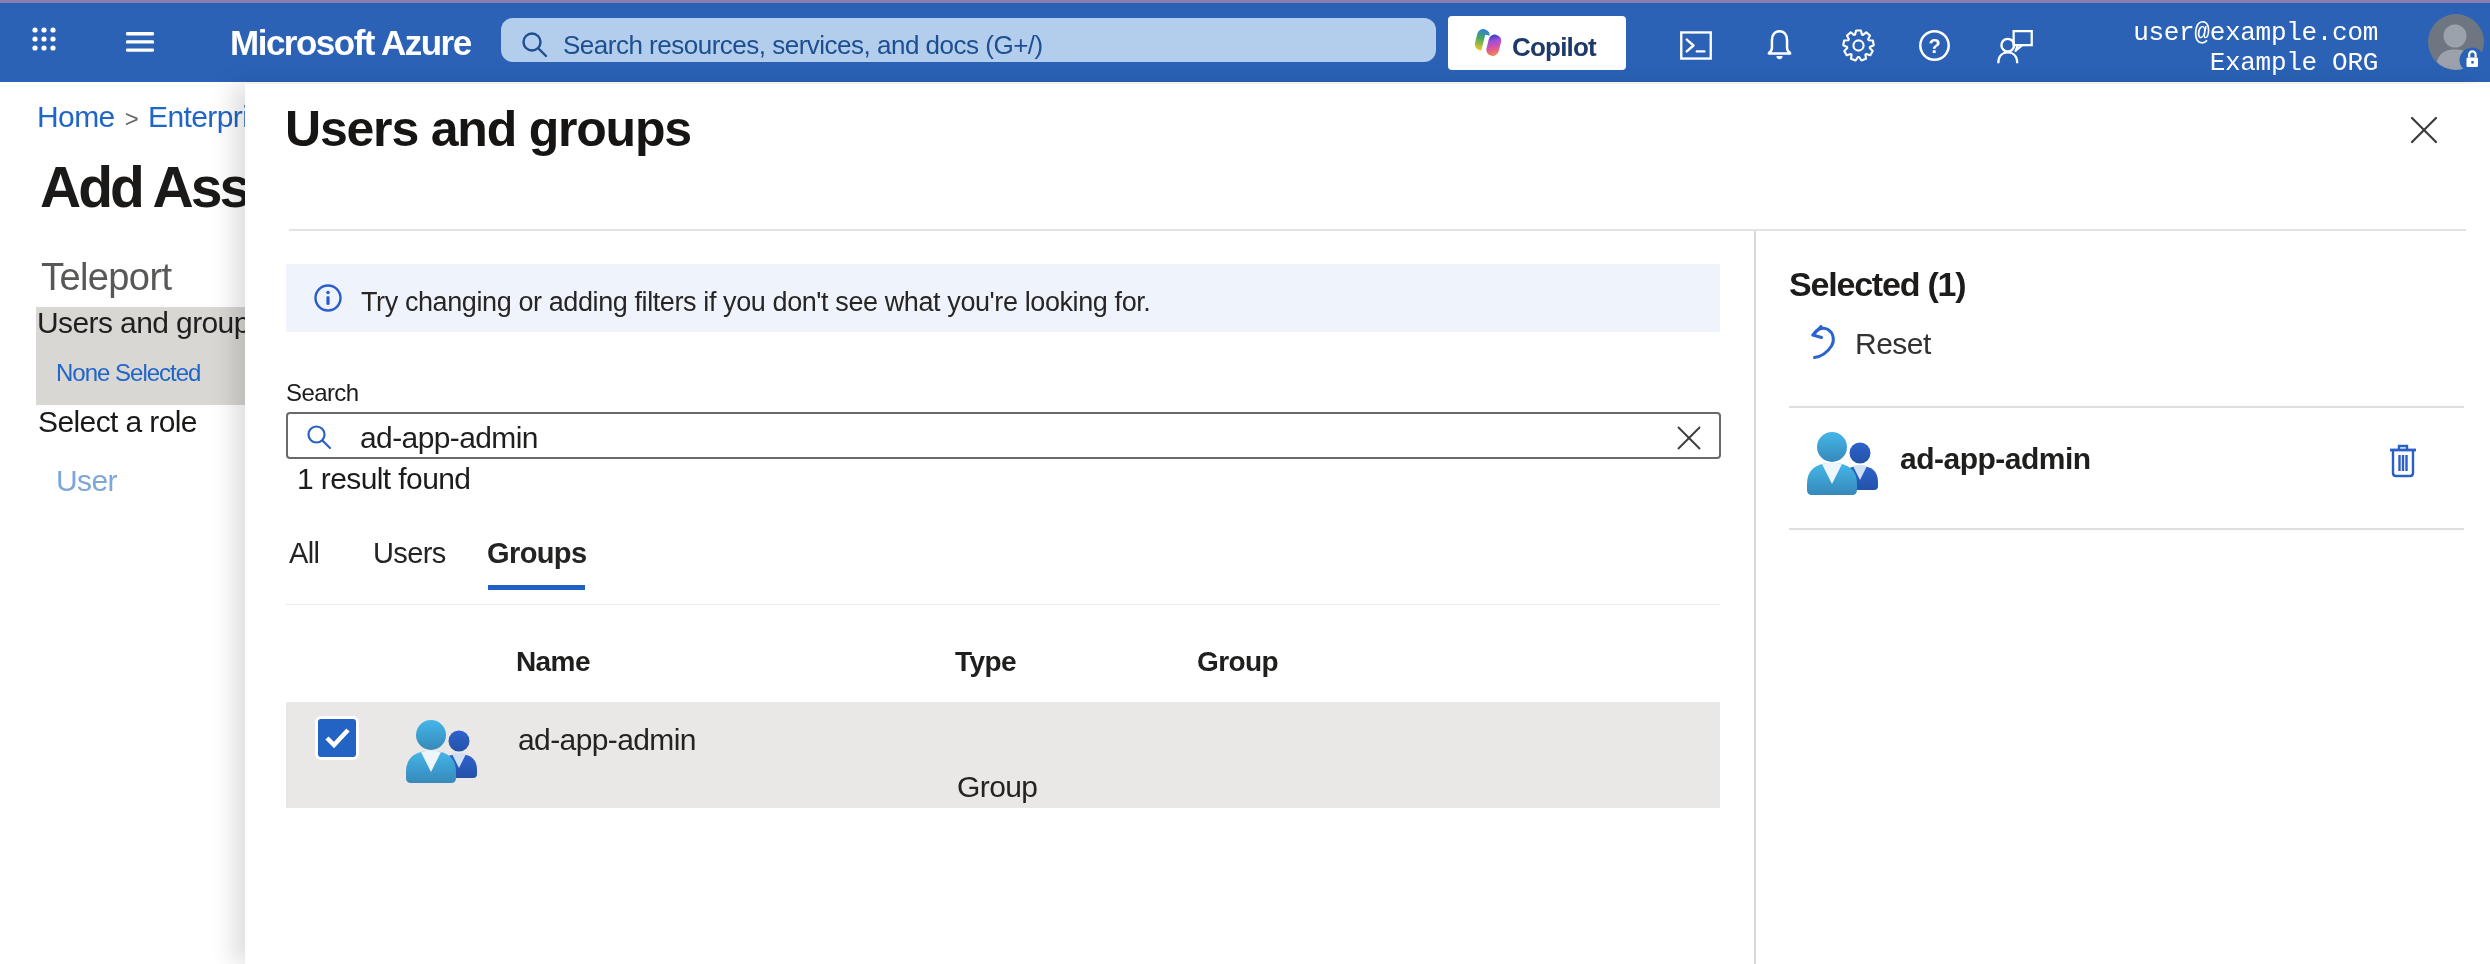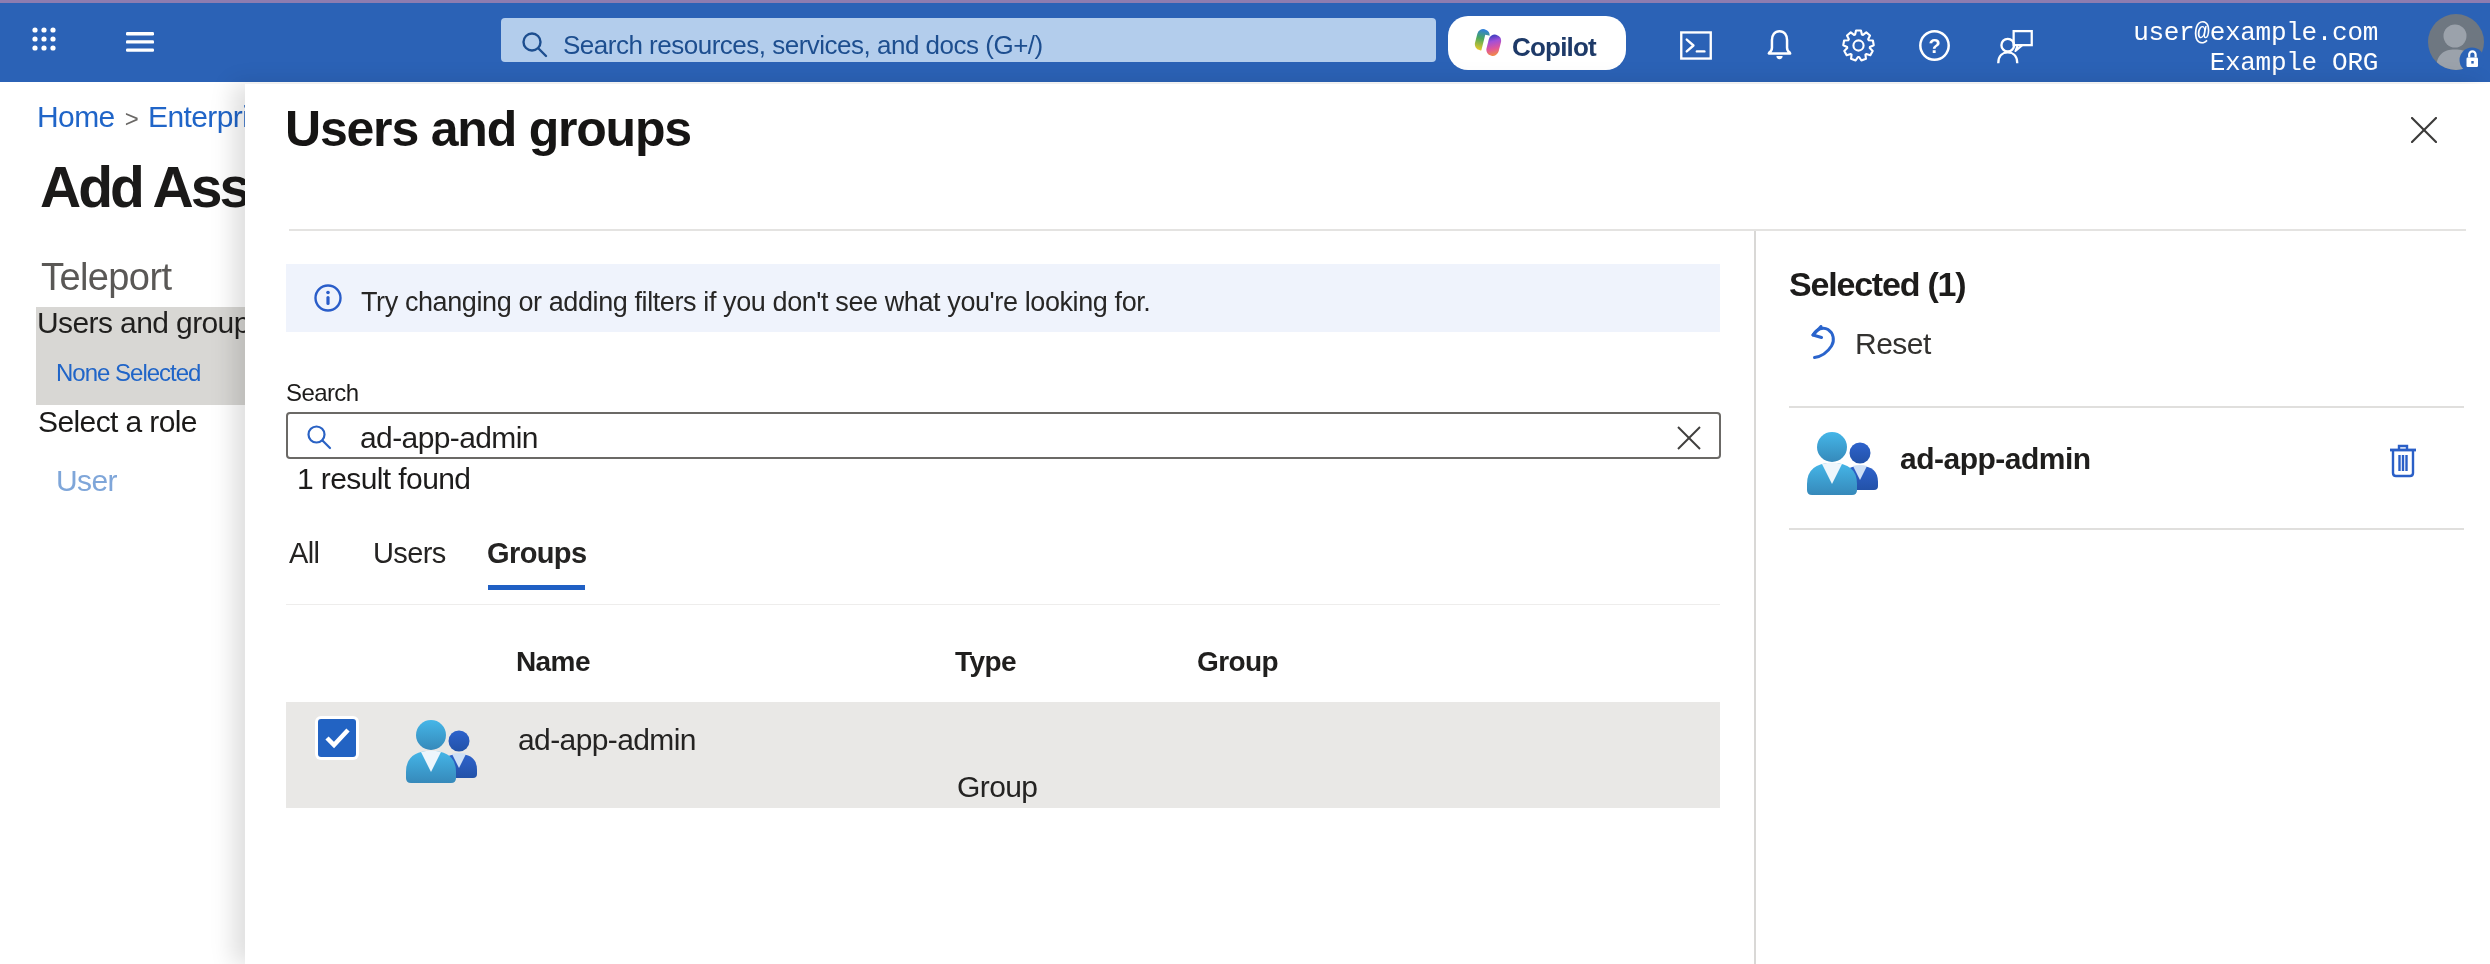--- a/index.html
+++ b/index.html
@@ -6,23 +6,23 @@
 html,body { width:2490px; height:964px; overflow:hidden; background:#fff;
   font-family:"Liberation Sans", sans-serif; }
 .abs { position:absolute; }
 #page { position:relative; width:2490px; height:964px; }
 
 
 #strip { left:0; top:0; width:2490px; height:3px; background:#8d7cb0; }
 #hdr { left:0; top:3px; width:2490px; height:79px; background:#2b62b6; }
 #hdr .hitem { position:absolute; }
 #mslogo { left:230px; top:20px; font-size:35px; font-weight:bold; color:#fff; letter-spacing:-1.5px; }
-#hsearch { left:501px; top:15px; width:935px; height:44px; background:#b3cdec; border-radius:4px; }
+#hsearch { left:501px; top:15px; width:935px; height:44px; background:#b3cdec; border-radius:12px; }
 #hsearch span { position:absolute; left:62px; top:12px; font-size:26px; letter-spacing:-0.5px; color:#1d4e8f; }
-#copilot { left:1448px; top:13px; width:178px; height:54px; background:#fff; border-radius:20px; }
+#copilot { left:1448px; top:13px; width:178px; height:54px; background:#fff; border-radius:4px; }
 #copilot .ctext { position:absolute; left:64px; top:16px; font-size:26px; font-weight:bold; letter-spacing:-0.8px; color:#1e3a68; }
 #usertxt { right:112px; top:15px; text-align:right; color:#fff; font-size:26px; letter-spacing:-0.3px; line-height:30px;font-family:Liberation Mono, monospace; }
 
 
 #crumbs { left:37px; top:100px; width:260px; height:38px; overflow:hidden; white-space:nowrap; font-size:30px; letter-spacing:-0.6px; }
 #crumbs a { color:#2065c8; text-decoration:none; }
 #crumbs .sep { color:#6a6866; padding:0 10px; font-size:24px; }
 #pagetitle { left:40px; top:154px; width:215px; height:60px; overflow:hidden; white-space:nowrap; font-size:57px; font-weight:bold; letter-spacing:-3px; color:#1b1a19; }
 #teleport { left:41px; top:216px; font-size:38px; letter-spacing:-0.6px; color:#5a5856;margin-top:40px; }
 #navblock { left:36px; top:307px; width:209px; height:98px; background:#d8d7d4; }
@@ -86,20 +86,21 @@
       </g>
     </svg>
 
     <svg class="hitem" style="left:126px;top:29px" width="28" height="20" viewBox="0 0 28 20">
       <g fill="#fff">
           <rect x="0" y="0" width="28" height="3.4" rx="1.2"></rect>
           <rect x="0" y="8.2" width="28" height="3.4" rx="1.2"></rect>
           <rect x="0" y="16.4" width="28" height="3.4" rx="1.2"></rect>
         </g>
     </svg>
+    <div class="hitem" id="mslogo">Microsoft Azure</div>
     <div class="hitem" id="hsearch">
       <svg style="position:absolute;left:20px;top:13px" width="27" height="27" viewBox="0 0 27 27">
         <circle cx="11" cy="11" r="8.5" fill="none" stroke="#1d4e8f" stroke-width="2.4"></circle>
         <line x1="17.5" y1="17.5" x2="25" y2="25" stroke="#1d4e8f" stroke-width="2.4" stroke-linecap="round"></line>
       </svg>
       <span>Search resources, services, and docs (G+/)</span>
     </div>
     <div class="hitem" id="copilot">
       <svg style="position:absolute;left:25px;top:12px" width="30" height="29" viewBox="0 0 30 29">
         <defs>

